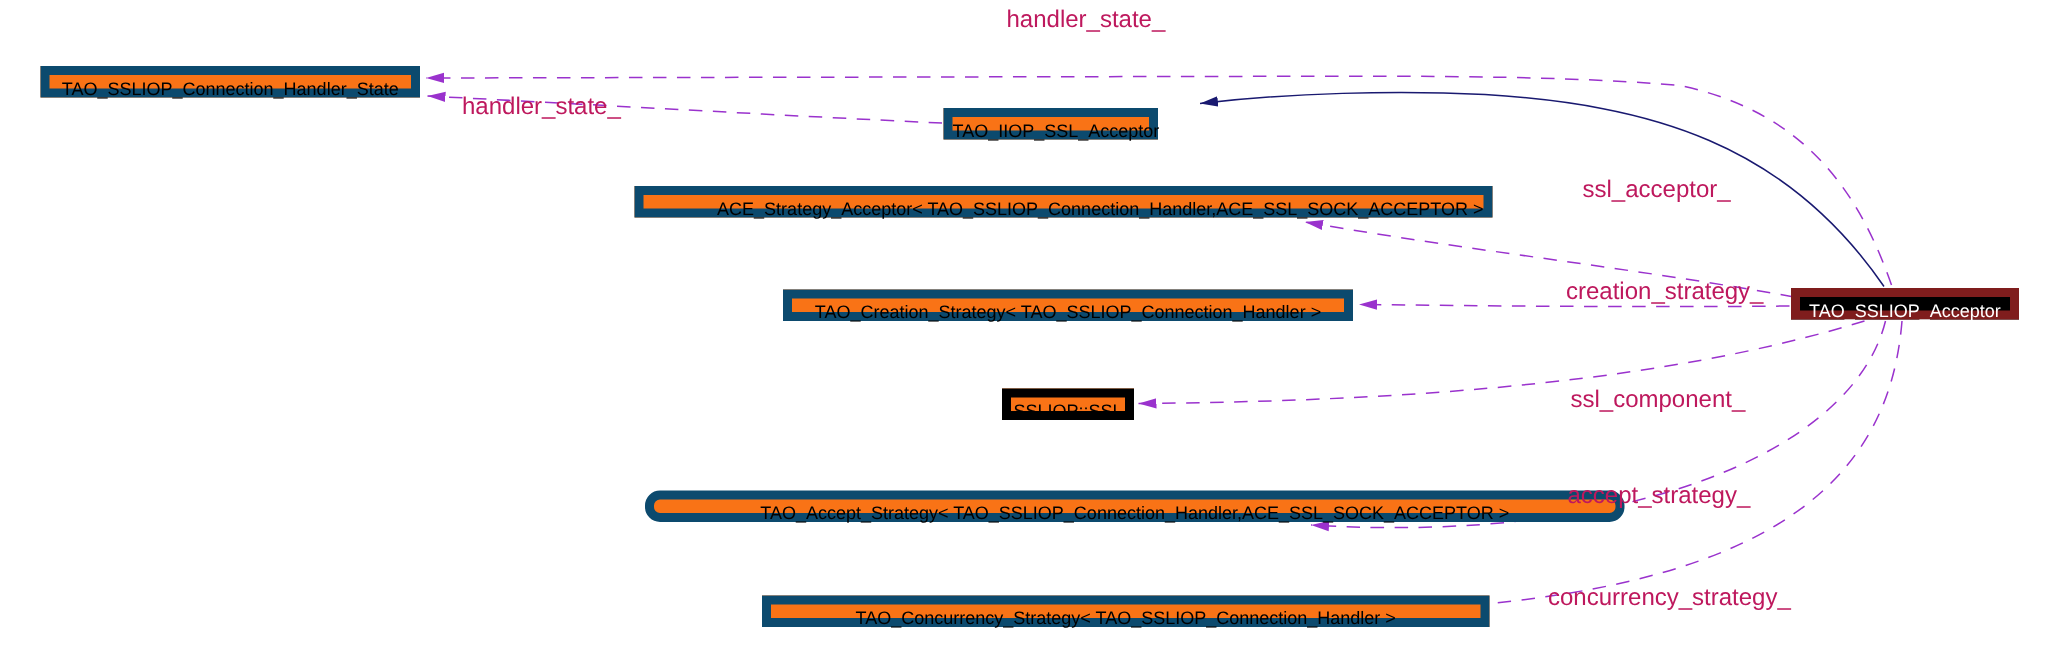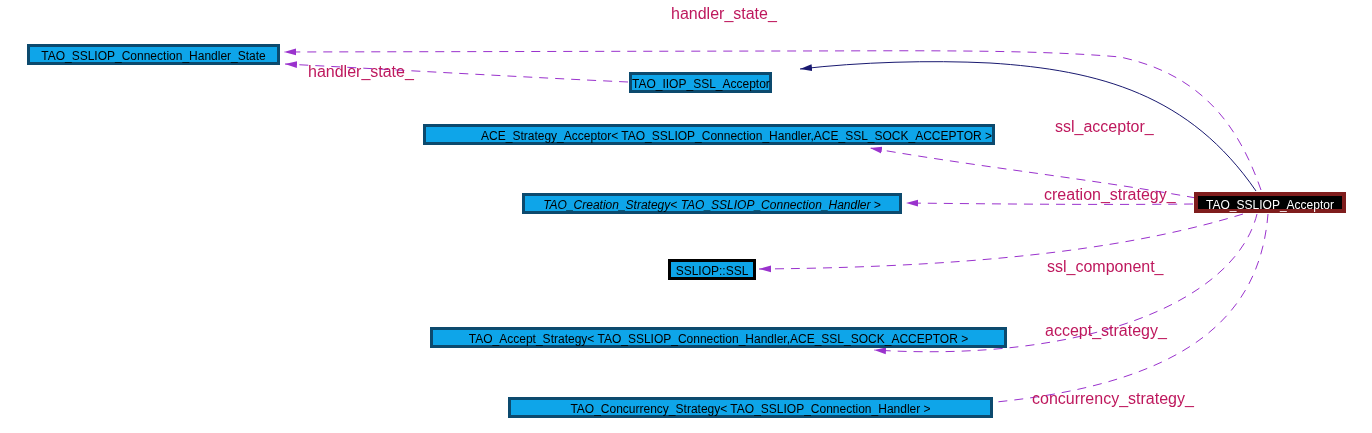--- a/index.html
+++ b/index.html
@@ -23,33 +23,33 @@
     stroke-dasharray: 9 7;
   }
   .edge-inherit {
     fill: none;
     stroke: #191970;
     stroke-width: 1;
   }
   .node {
     position: absolute;
     box-sizing: border-box;
-    border: 3px solid #0c4a6e;
-    background: #0ea5e9;
+    border: 6px solid #0c4a6e;
+    background: #f97316;
     color: #000000;
     font-size: 12px;
     line-height: 19px;
     height: 21px;
     text-align: center;
     white-space: nowrap;
     cursor: pointer;
   }
   .node.plain { border-color: #000000; cursor: default; }
   .node.focus {
-    border: 4px solid #7f1d1d;
+    border: 6px solid #7f1d1d;
     background: #000000;
     color: #ffffff;
     cursor: default;
   }
   .edge-label {
     position: absolute;
     color: #be185d;
     font-size: 16px;
     line-height: 13px;
     white-space: nowrap;
@@ -86,25 +86,25 @@
 
     <path class="edge-member" d="M 1268 214 C 1259 325 1175 398 921 407" marker-end="url(#arrow-p)"></path>
   </svg>
 
   <div class="node" style="left:27px; top:44px; width:253px;">TAO_SSLIOP_Connection_Handler_State</div>
 
   <div class="node" style="left:629px; top:72px; width:143px;">TAO_IIOP_SSL_Acceptor</div>
 
   <div class="node" style="left:423px; top:124px; width:572px;text-align:right;">ACE_Strategy_Acceptor&lt; TAO_SSLIOP_Connection_Handler,ACE_SSL_SOCK_ACCEPTOR &gt;</div>
 
-  <div class="node" style="left:522px; top:193px; width:380px;font-style:italic;">TAO_Creation_Strategy&lt; TAO_SSLIOP_Connection_Handler &gt;</div>
+  <div class="node" style="left:522px; top:193px; width:380px;">TAO_Creation_Strategy&lt; TAO_SSLIOP_Connection_Handler &gt;</div>
 
   <div class="node plain" style="left:668px; top:259px; width:88px;">SSLIOP::SSL</div>
 
-  <div class="node" style="left:430px; top:327px; width:577px;">TAO_Accept_Strategy&lt; TAO_SSLIOP_Connection_Handler,ACE_SSL_SOCK_ACCEPTOR &gt;</div>
+  <div class="node" style="left:430px; top:327px; width:653px;border-radius:10px;">TAO_Accept_Strategy&lt; TAO_SSLIOP_Connection_Handler,ACE_SSL_SOCK_ACCEPTOR &gt;</div>
 
   <div class="node" style="left:508px; top:397px; width:485px;">TAO_Concurrency_Strategy&lt; TAO_SSLIOP_Connection_Handler &gt;</div>
 
   <div class="node focus" style="left:1194px; top:192px; width:152px;">TAO_SSLIOP_Acceptor</div>
 
   <div class="edge-label" style="left:671px; top:7px;">handler_state_</div>
 
   <div class="edge-label" style="left:308px; top:65px;">handler_state_</div>
 
   <div class="edge-label" style="left:1055px; top:120px;">ssl_acceptor_</div>

